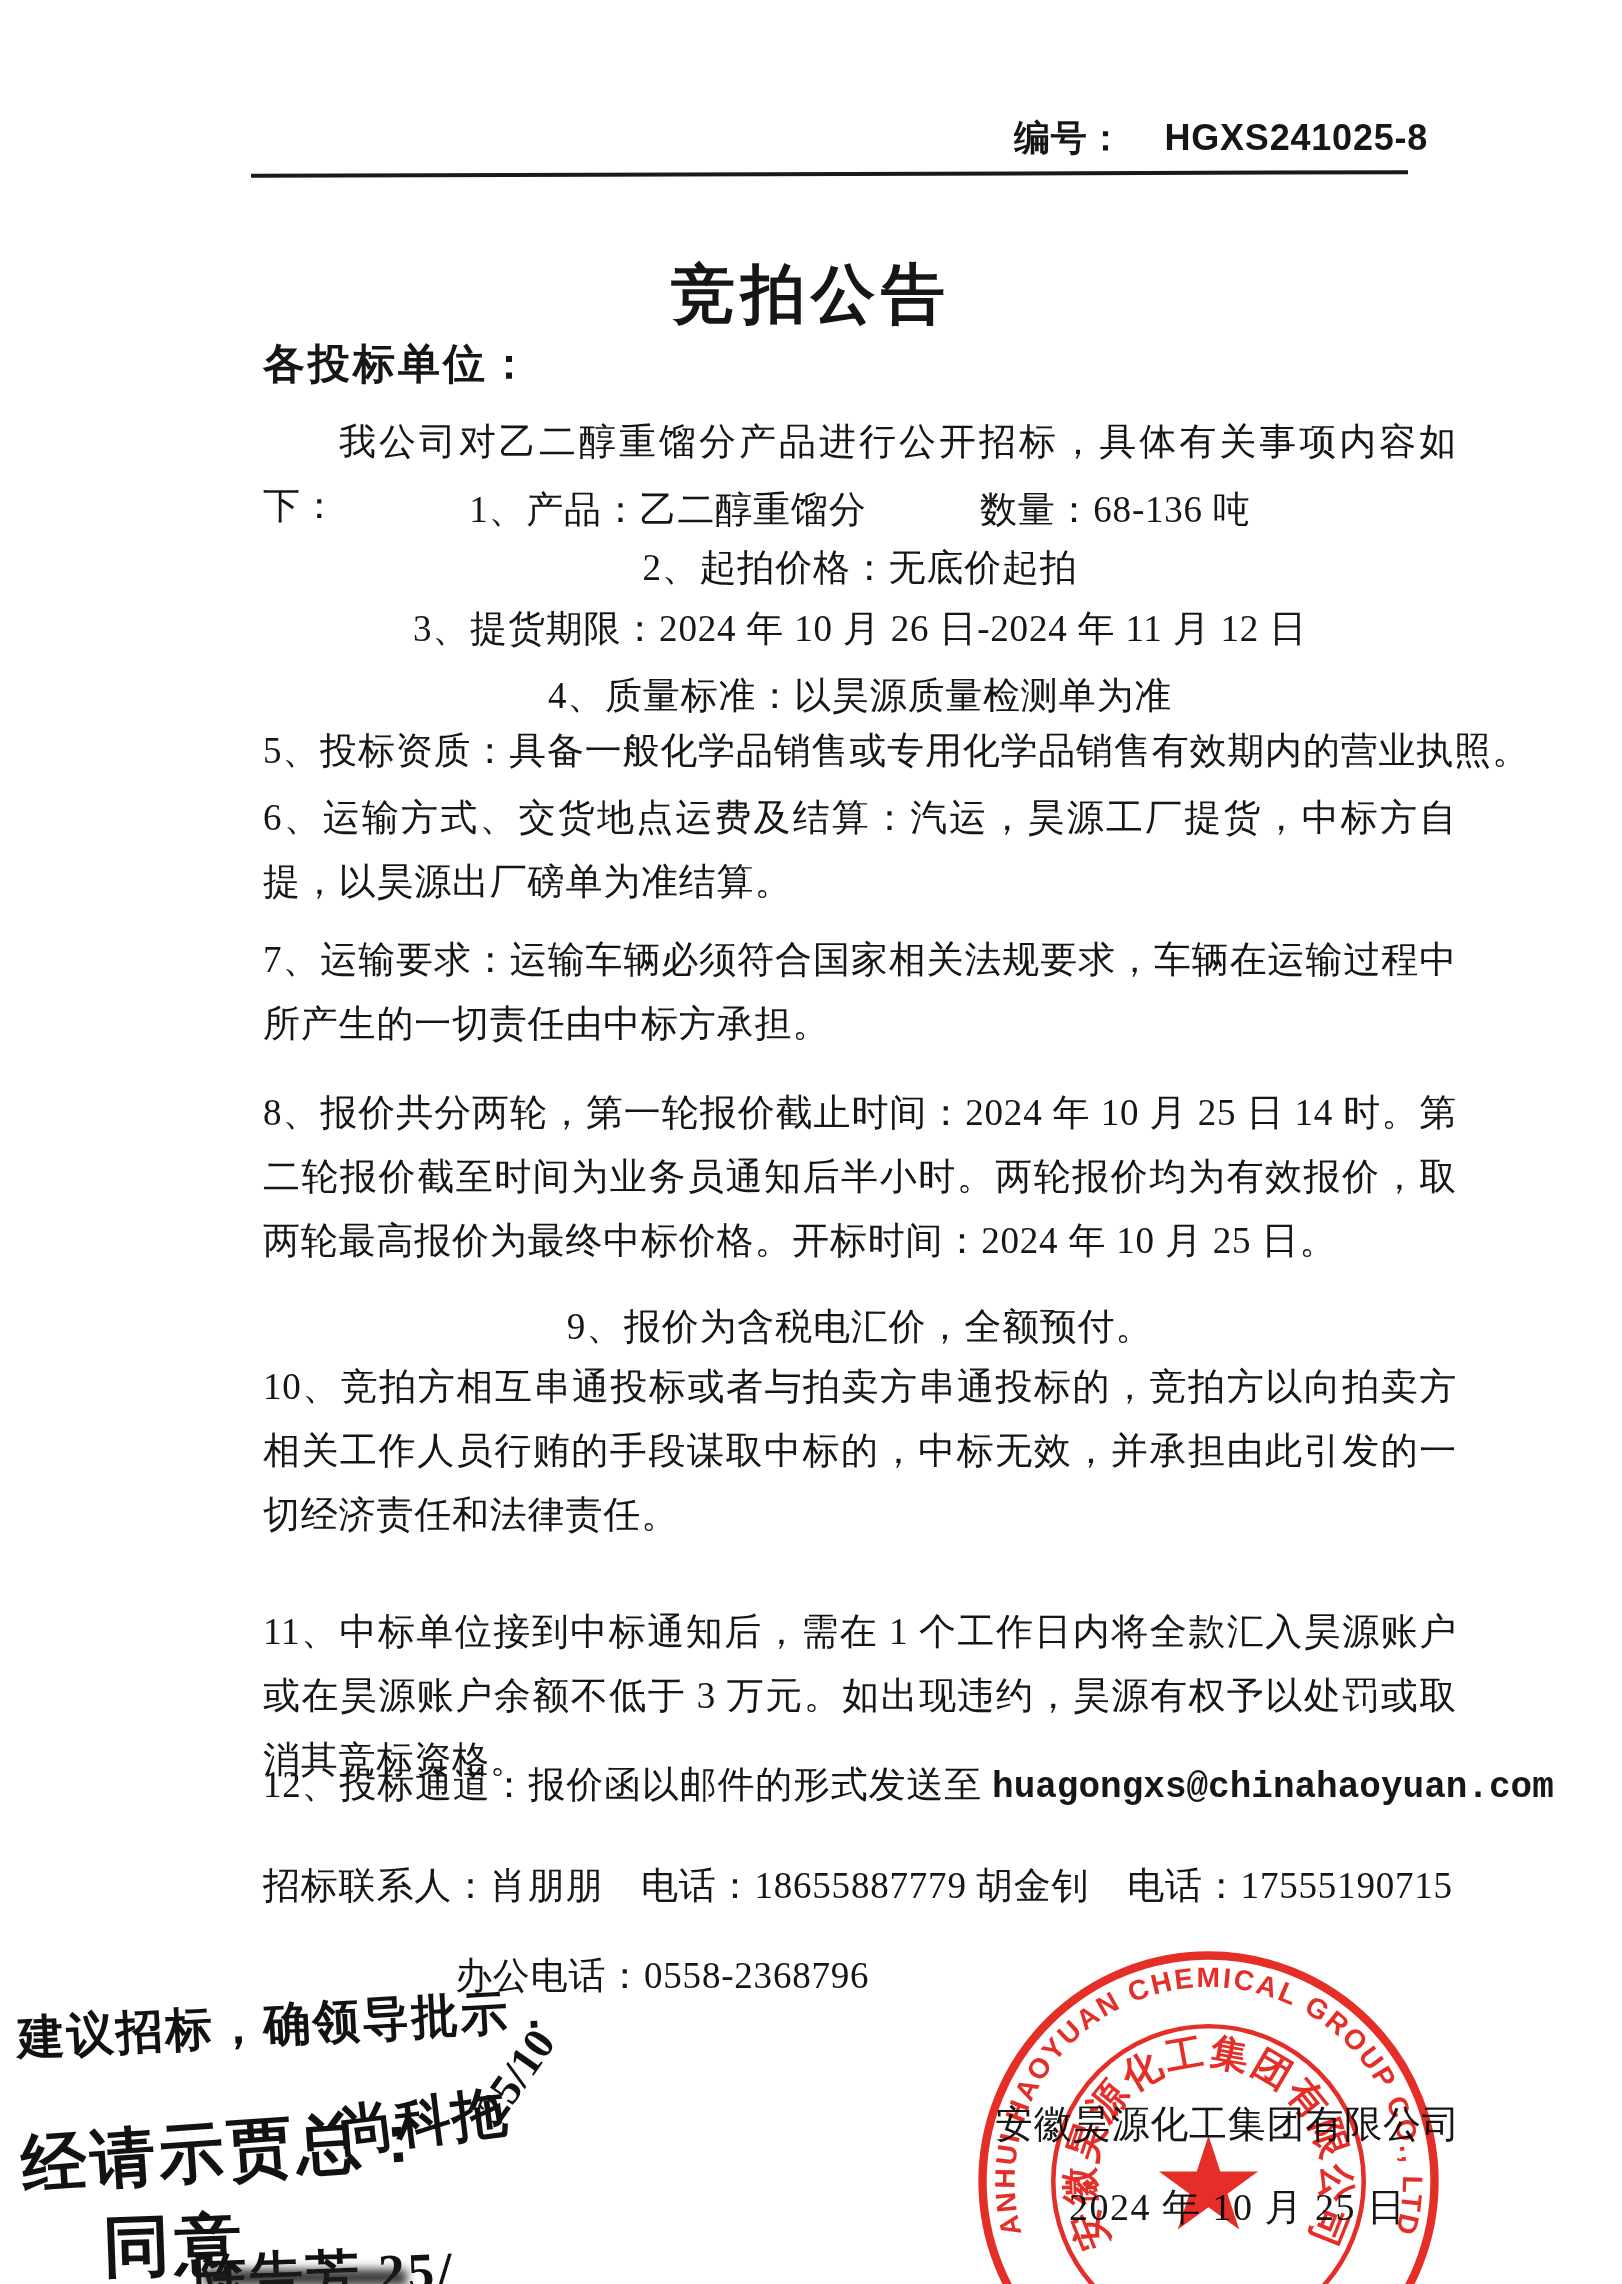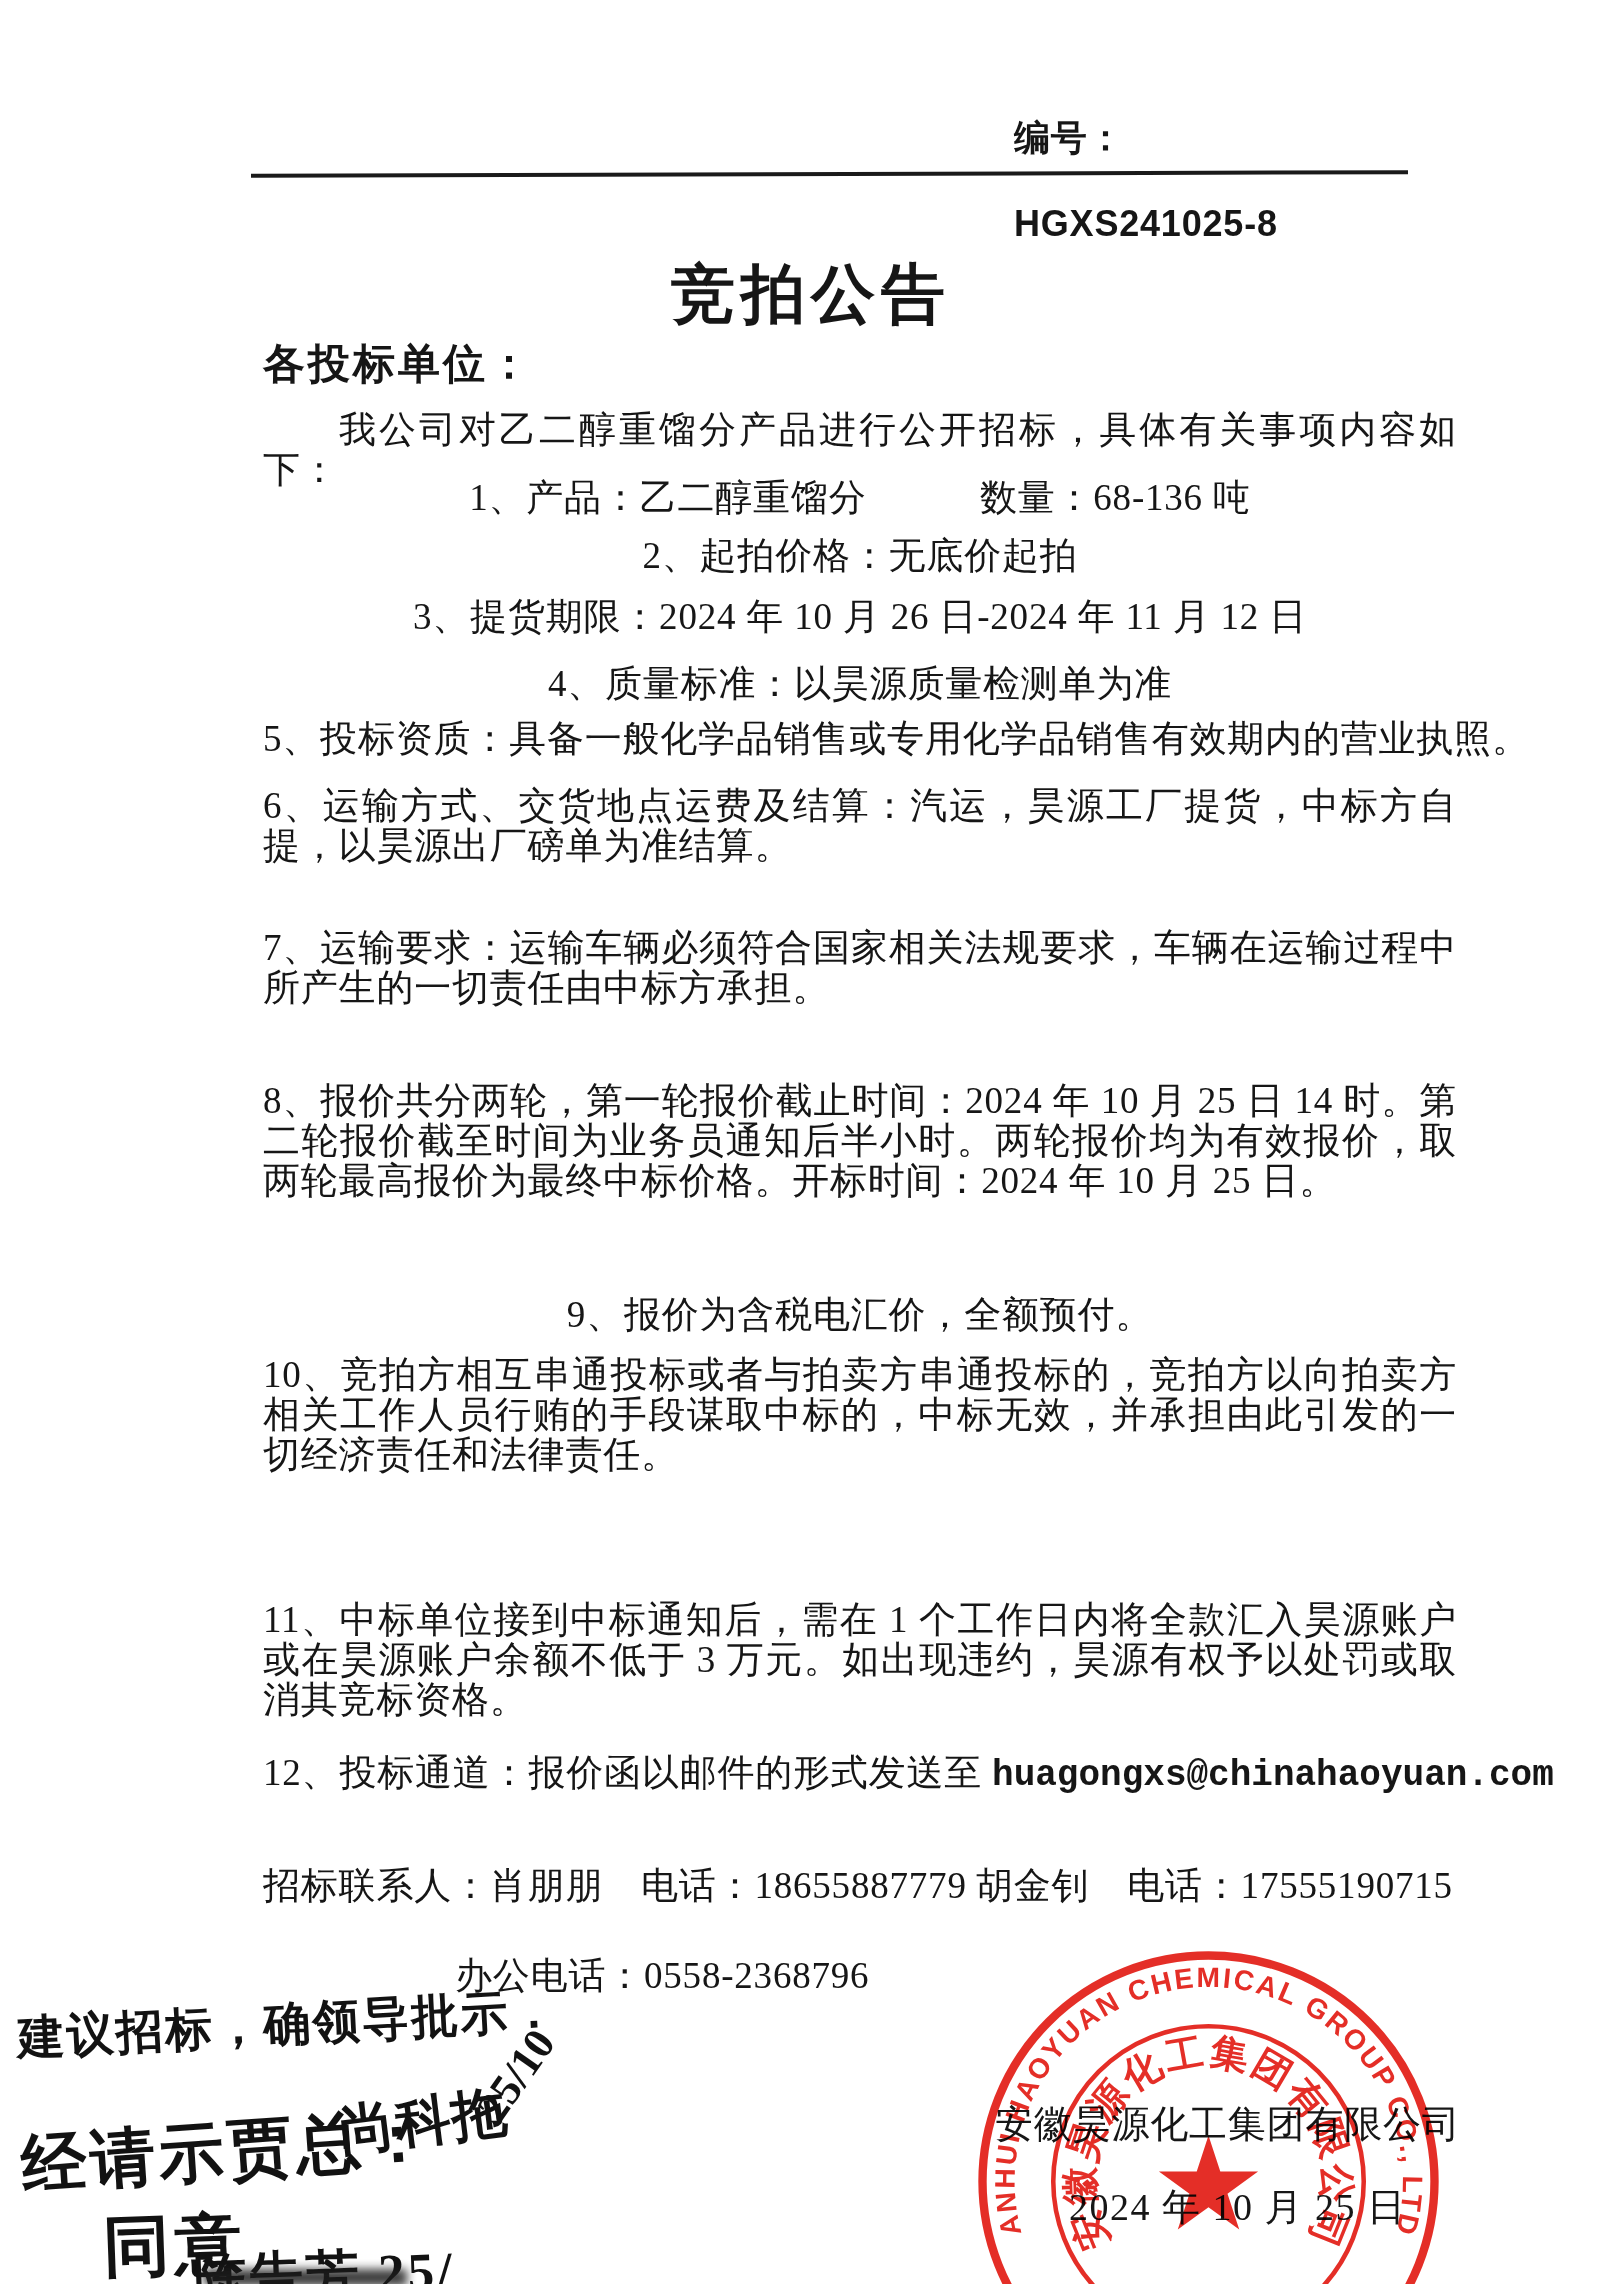--- a/index.html
+++ b/index.html
@@ -12,42 +12,41 @@
   }
   .abs{ position:absolute; }
 
   
   .doc-no{
     left:1014px; top:114px;
     font-family:"Liberation Sans", sans-serif;
     font-weight:bold; font-size:36px;
     display:flex; align-items:baseline; gap:40px;
     letter-spacing:0.8px;
-    flex-direction:column;
   }
   .rule{
     left:251px; top:172px; width:1157px; height:3.8px;
     background:#1a1a1a; transform:rotate(-0.18deg);
   }
 
   
   .title{
     left:0; right:0; top:251px; text-align:center;
     font-size:64px; font-weight:bold; letter-spacing:6px;
     font-family:"Liberation Serif", serif;
   }
 
   .salutation{
     left:263px; top:336px; font-size:42px; font-weight:600; letter-spacing:3px;
   }
 
   
   .para{
     left:263px; width:1194px;
-    font-size:37px; line-height:40px;
+    font-size:37px; line-height:64px;
     letter-spacing:0.8px; text-align:justify;
   }
   .nowrap{ white-space:nowrap; text-align:center; }
   .indent{ text-indent:76px; }
   .email{
     font-family:"Liberation Mono", monospace;
     font-weight:bold; font-size:36px; letter-spacing:0;
   }
 
   

